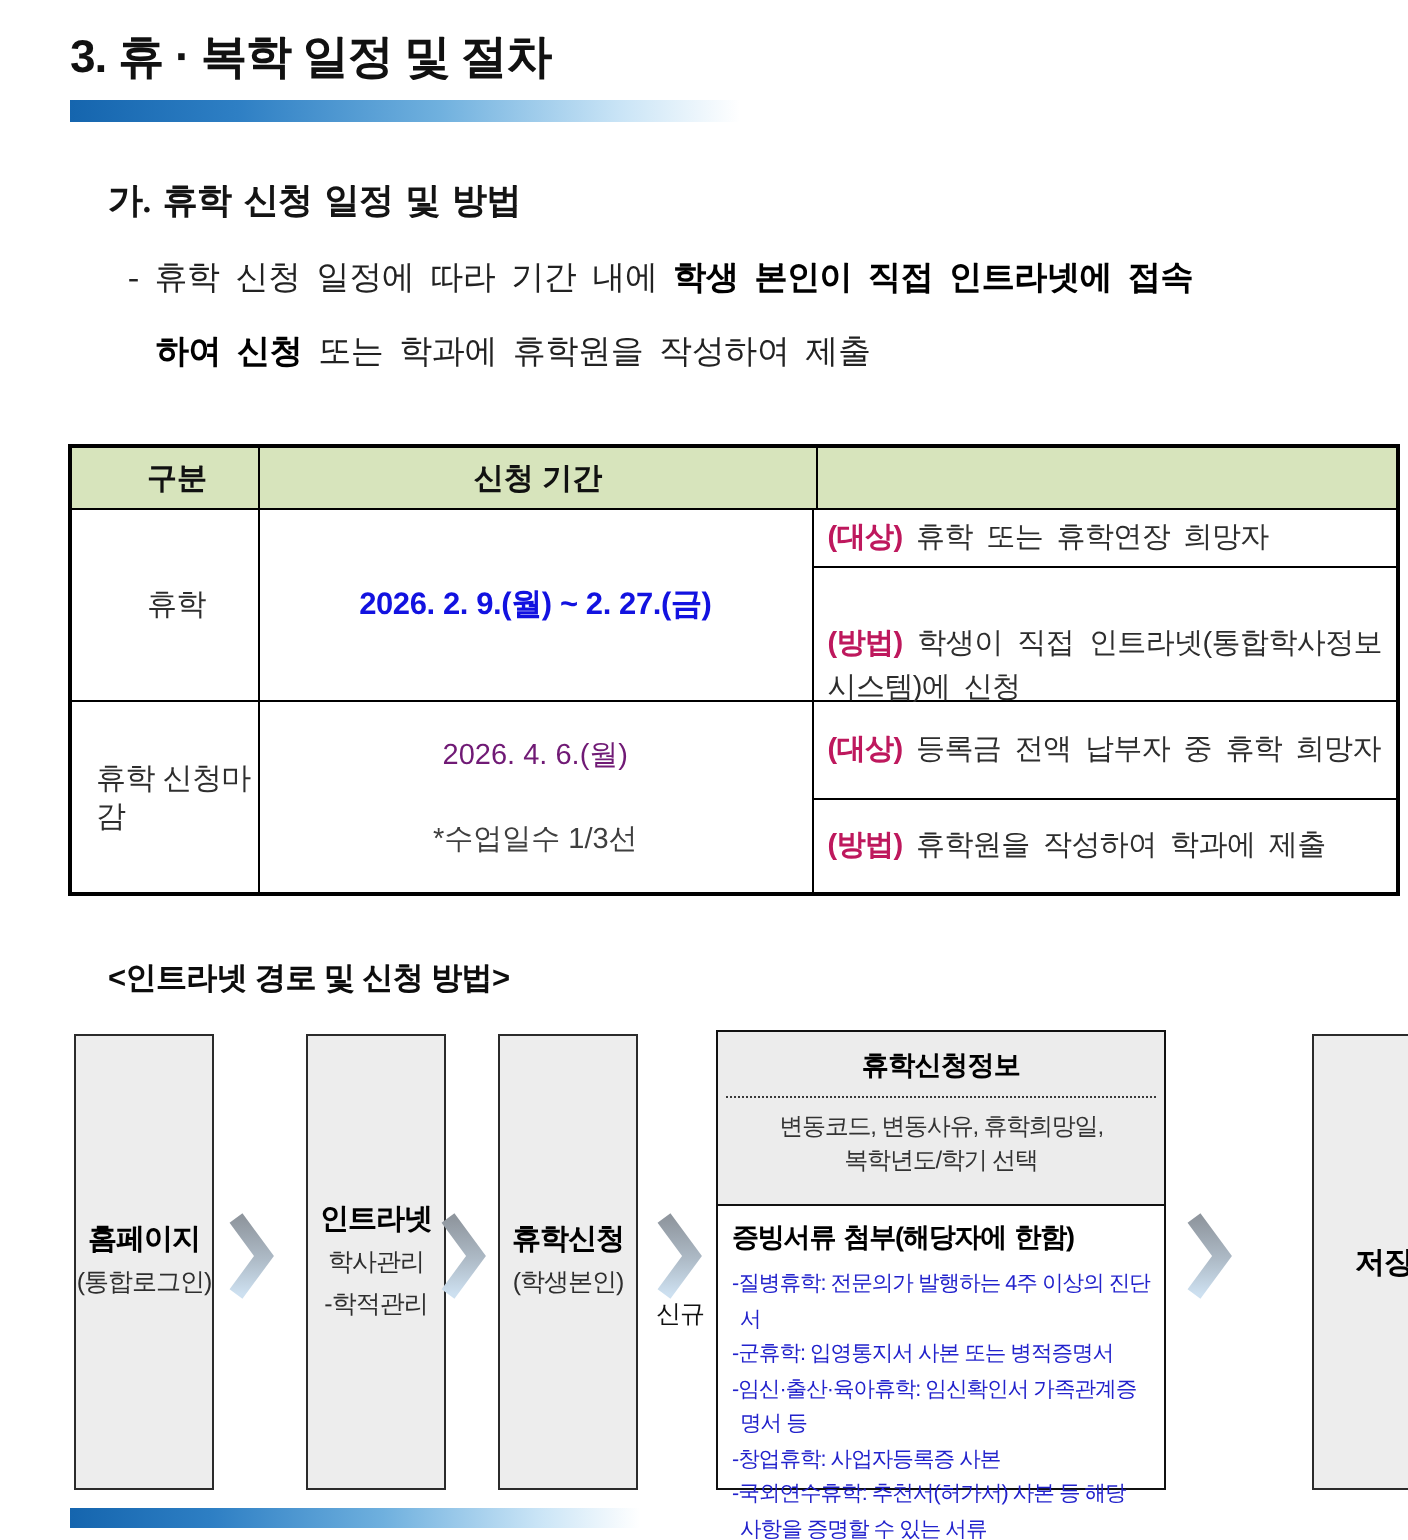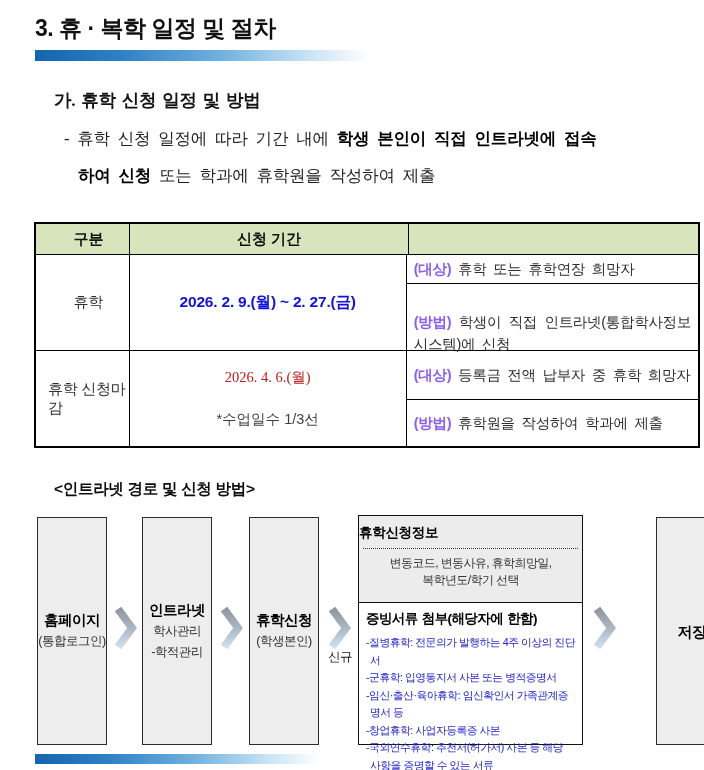--- a/index.html
+++ b/index.html
@@ -27,51 +27,51 @@
   .trow { display:flex; }
   .hrow { height:30px; background:#d7e4bc; }
   .hrow .hc { display:flex; align-items:center; justify-content:center; font-weight:bold; color:#111; }
   .c1 { width:94px;  border-right:1.2px solid #000;padding-left:12px; }
   .c2 { width:279px; border-right:1.2px solid #000; }
   .c3 { width:293px; }
   .drow { border-top:1.2px solid #000; height:96px; }
   .cat  { display:flex; align-items:center; justify-content:center; color:#2e2e2e; letter-spacing:-0.3px; }
   .per  { display:flex; flex-direction:column; align-items:center; justify-content:center; gap:9px; }
   .per .date1 { color:#1212e0; font-weight:bold; font-size:15.5px; letter-spacing:-0.2px; }
-  .per .date2 { color:#b91c1c; font-size:14.5px;font-family:Liberation Serif, serif; }
+  .per .date2 { color:#701a75; font-size:14.5px; }
   .per .note  { color:#3f3f3f; font-size:14.5px;margin-top:14px; }
   .rcol { display:flex; flex-direction:column; }
   .rc-cell { padding:3px 7px; display:flex; align-items:center; }
   .rc-cell > div { width:100%; text-align:justify; font-size:14.5px; line-height:22px;
                    color:#2e2e2e; word-spacing:3px; letter-spacing:-0.3px; }
-  .rc-cell b { color:#8b5cf6; }
+  .rc-cell b { color:#be185d; }
   .rc-top { border-bottom:1.2px solid #000; }
   .r1 .rc-top { height:44px; } .r1 .rc-bot { height:50px;margin-top:24px; }
   .r2 .rc-top { height:49px; } .r2 .rc-bot { height:45px; }
 
   
   .flow-heading { left:54px; top:479px; font-size:15.5px; font-weight:bold; color:#0d0d0d; letter-spacing:-0.3px; }
   .fbox { top:517px; height:228px; background:#ededed; border:1.3px solid #2b2b2b;
           display:flex; flex-direction:column; align-items:center; justify-content:center;
           text-align:center; line-height:21px; }
   .fbox .bt { font-weight:bold; font-size:14.5px; color:#000; letter-spacing:-0.5px; }
   .fbox .bs { font-size:12.5px; color:#2e2e2e; letter-spacing:-0.5px; }
   .b-home   { left:37px;  width:70px; }
-  .b-intra  { left:142px; width:70px; }
+  .b-intra  { left:153px; width:70px; }
   .b-apply  { left:249px; width:70px; }
   .b-save   { left:656px; width:72px; }
   .b-save .bt { font-size:15px; }
   .chev { top:604px; width:24px; height:48px; }
   .ch1 { left:113px; } .ch2 { left:219px; } .ch3 { left:327px; } .ch4 { left:592px; }
   .new-label { left:324px; top:649px; width:32px; text-align:center; font-size:12.5px; color:#111; letter-spacing:-0.5px; }
 
   
   .ibox { left:358px; top:515px; width:225px; height:230px; border:1.4px solid #111; background:#fff; }
   .ibox-top { height:87px; background:#ececec; border-bottom:1.6px solid #111; }
-  .ibox-title { text-align:left; font-weight:bold; font-size:13.5px; padding-top:8px; color:#000; letter-spacing:-0.3px;font-family:Liberation Mono, monospace; }
+  .ibox-title { text-align:center; font-weight:bold; font-size:13.5px; padding-top:8px; color:#000; letter-spacing:-0.3px;font-family:Liberation Mono, monospace; }
   .ibox-dots { margin:6px 4px 0 4px; border-top:1.3px dotted #3a3a3a; }
   .ibox-fields { margin-top:6px; text-align:center; font-size:12px; line-height:17px; color:#333; letter-spacing:-0.6px; }
   .ibox-bot { padding:7px 7px 0 7px; }
   .attach-heading { font-weight:bold; font-size:13.5px; color:#000; letter-spacing:-0.6px; word-spacing:1px; }
   .attach-list { margin-top:6px; color:#2222cc; font-size:10.8px; line-height:17.5px; letter-spacing:-0.5px; }
   .attach-list .it { padding-left:4px; text-indent:-4px; }
 </style>
 </head>
 <body>
 

